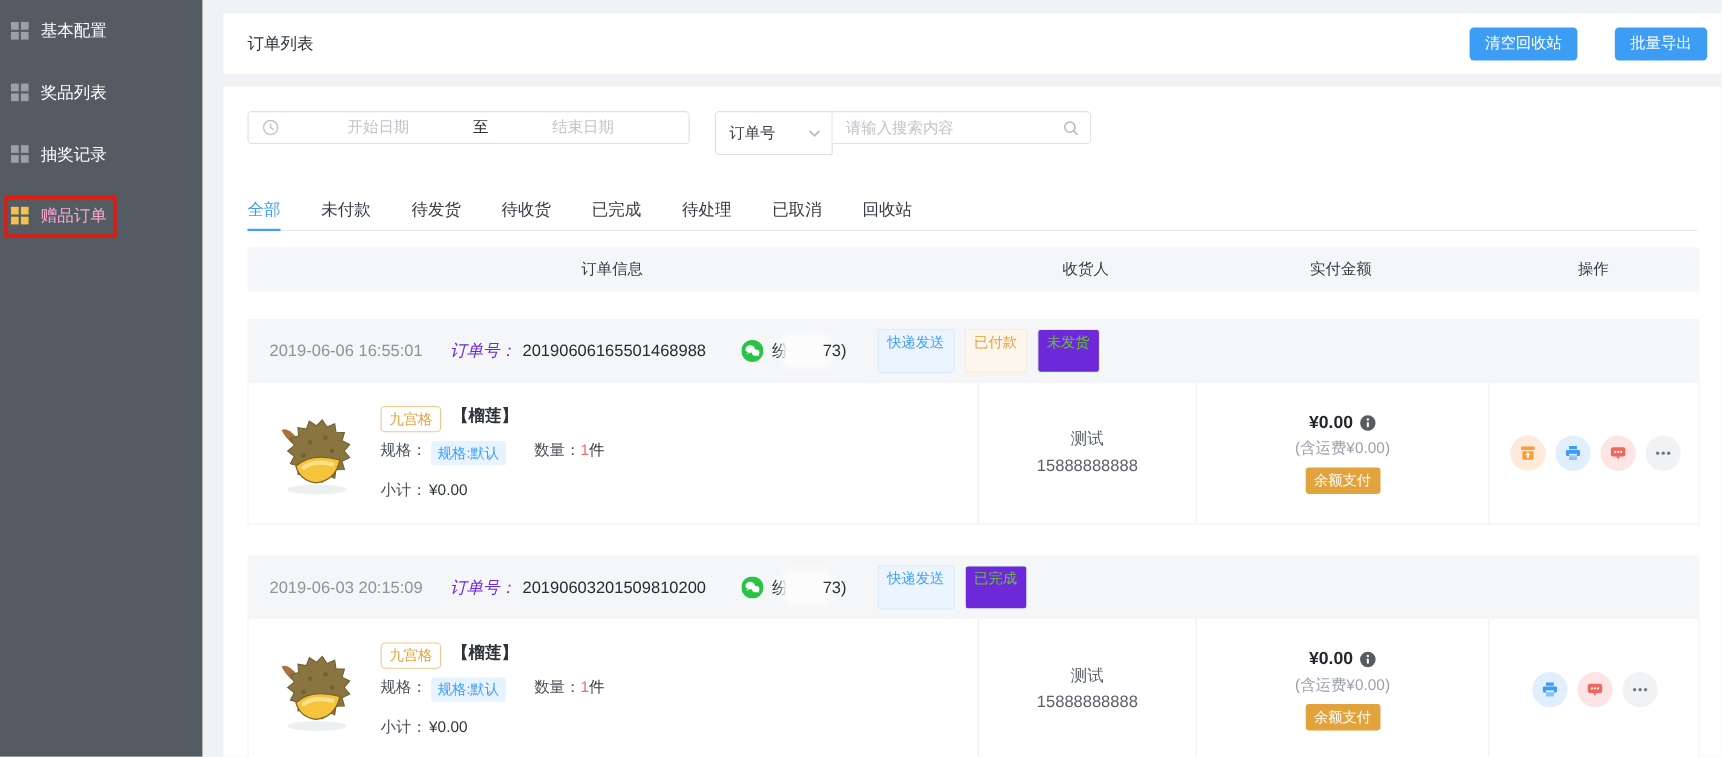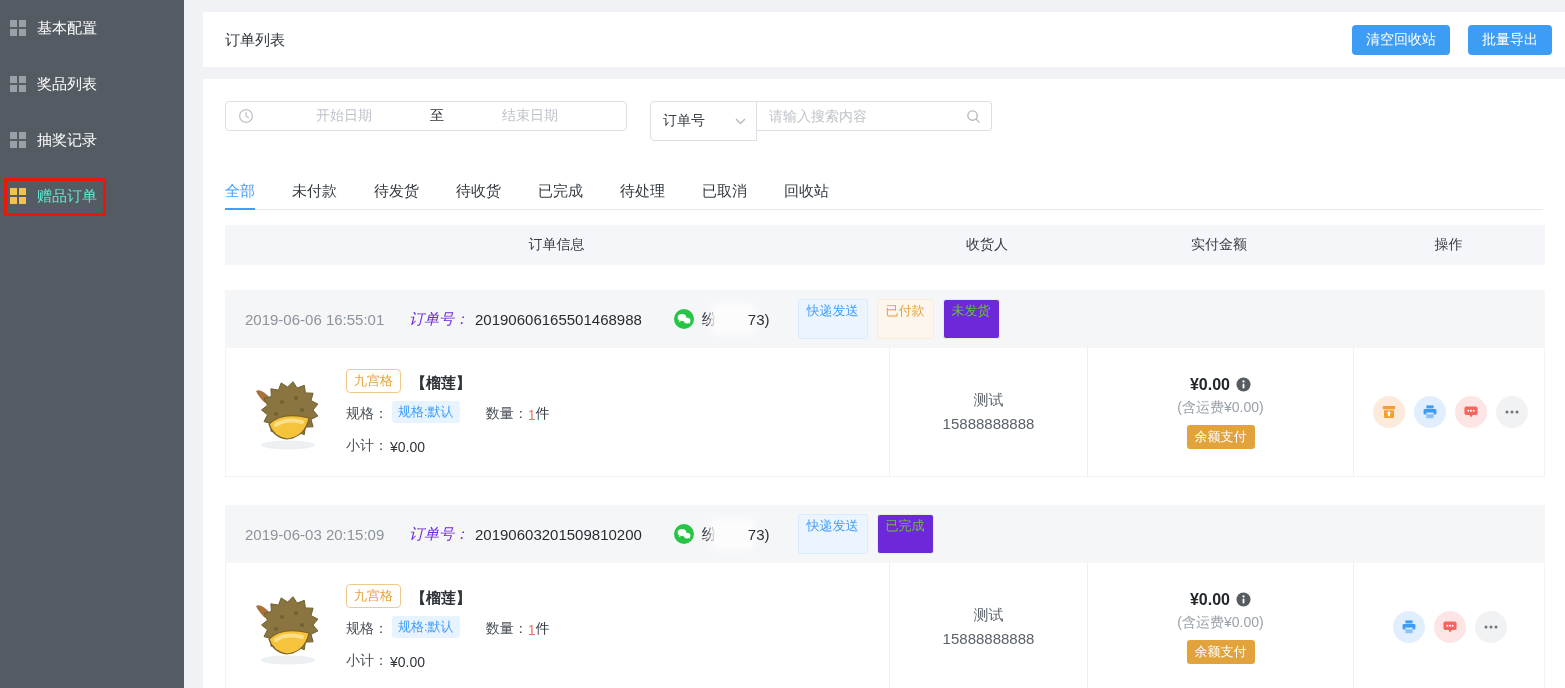--- a/index.html
+++ b/index.html
@@ -8,29 +8,29 @@
   .app { position:relative; width:1565px; height:688px; }
 
   
   .sidebar { position:absolute; left:0; top:0; width:184px; height:100%; background:#545b62; z-index:2; }
   .side-item { display:flex; align-items:center; height:56px; padding-left:10px; cursor:pointer;
                color:#ffffff; font-size:15px; position:relative; }
   .grid-icon { width:16px; height:16px; margin-right:11px; position:relative; flex:none; }
   .grid-icon i { position:absolute; width:7px; height:7px; background:#9aa0a6; }
   .grid-icon i:nth-child(1){left:0;top:0}.grid-icon i:nth-child(2){left:9px;top:0}
   .grid-icon i:nth-child(3){left:0;top:9px}.grid-icon i:nth-child(4){left:9px;top:9px}
-  .side-item.active { color:#5eead4; }
+  .side-item.active { color:#f9a8d4; }
   .side-item.active .grid-icon i { background:#f3c14e; }
   .side-item.active::after { content:""; position:absolute; left:4px; top:10px; width:96px; height:32px;
                border:3px solid #e8170c; pointer-events:none; }
 
   
   .header-card { position:absolute; left:203px; top:12px; right:0; height:55px; background:#fff; }
   .page-title { position:absolute; left:22px; top:50%; transform:translateY(-50%); font-size:15px; color:#2e353c; }
-  .header-actions { position:absolute; right:13px; top:50%; transform:translateY(-50%); display:flex; gap:18px; }
+  .header-actions { position:absolute; right:13px; top:50%; transform:translateY(-50%); display:flex; gap:34px; }
   .btn-primary { height:30px; padding:0 14px; background:#3d9df5; color:#fff; font-size:14px; border:none;
                border-radius:4px; cursor:pointer; font-family:inherit; }
 
   
   .content-card { position:absolute; left:203px; top:79px; right:0; bottom:0; background:#fff; overflow:hidden; }
 
   .filter-row { position:absolute; left:22px; top:22px; display:flex; }
   .date-range { width:402px; height:30px; border:1px solid #dcdfe6; border-radius:4px; display:flex;
                align-items:center; padding:0 12px; color:#bfc3cb; font-size:14px; background:#fff; cursor:pointer; }
   .date-range .icon-wrap { display:flex; margin-right:6px; }
@@ -71,21 +71,21 @@
   .tag { height:40px; line-height:22px; padding:0 8px; border-radius:3px; font-size:13px; border:1px solid transparent;text-align:right; }
   .tag.t-blue { color:#409eff; background:#ecf5ff; border-color:#d9ecff; }
   .tag.t-orange { color:#e6a23c; background:#fdf6ec; border-color:#faecd8; }
   .tag.t-green { color:#67c23a; background:#6d28d9; border-color:#e1f3d8; }
 
   .order-body { display:flex; background:#fff; border:1px solid #f1f3f7; border-top:none; height:129px; }
   .cell { display:flex; align-items:center; justify-content:center; flex:none; }
   .cell + .cell { border-left:1px solid #edeff3; }
   .c-product { justify-content:flex-start; padding-left:20px; }
   .product-img { width:80px; height:80px; margin-right:20px; flex:none; }
-  .p-line { display:flex; align-items:flex-end; font-size:14px; color:#4a5158; }
+  .p-line { display:flex; align-items:flex-start; font-size:14px; color:#4a5158; }
   .p-line + .p-line { margin-top:8px; }
   .p-line.l3 { margin-top:14px; }
   .p-badge { border:1px solid #f0c88e; color:#e6a23c; border-radius:4px; padding:2px 7px; font-size:13px;
                margin-right:10px; background:#fff; }
   .p-name { font-size:15px; color:#2e343a; font-weight:600; }
   .spec-tag { background:#e7f3fe; color:#409eff; border-radius:3px; padding:2px 6px; font-size:13px; margin-left:4px; }
   .qty-label { margin-left:26px; }
   .qty-num { color:#f56c6c; }
   .qty-unit { color:#32383f; }
   .subtotal-val { color:#2e343a; margin-left:2px; }

